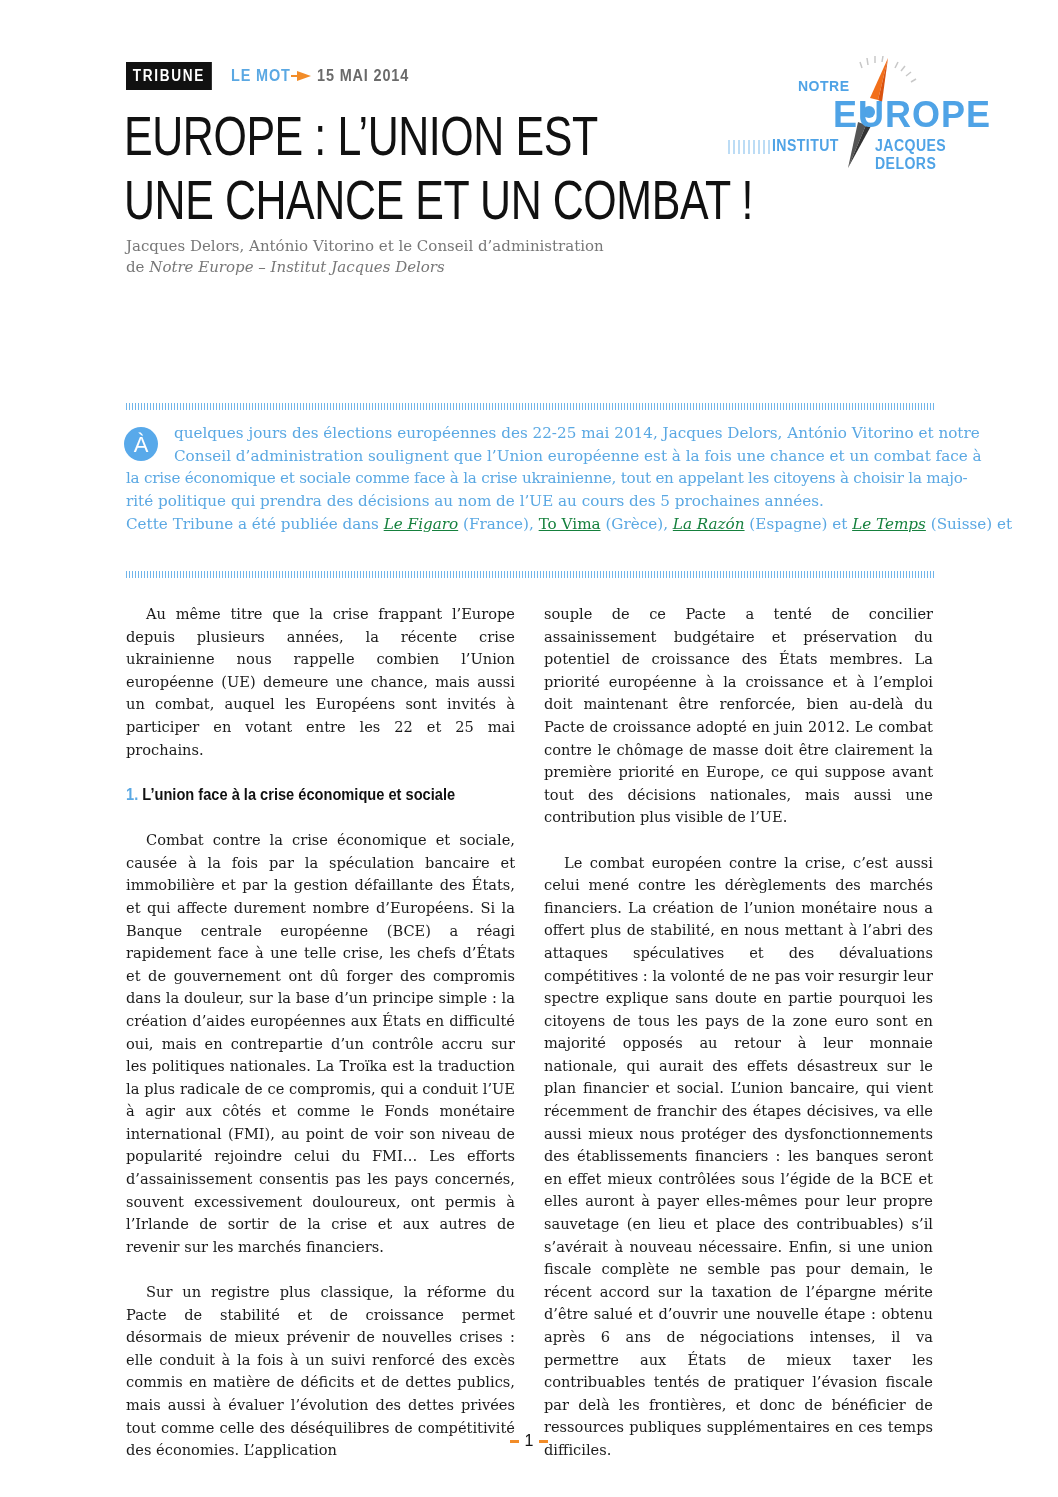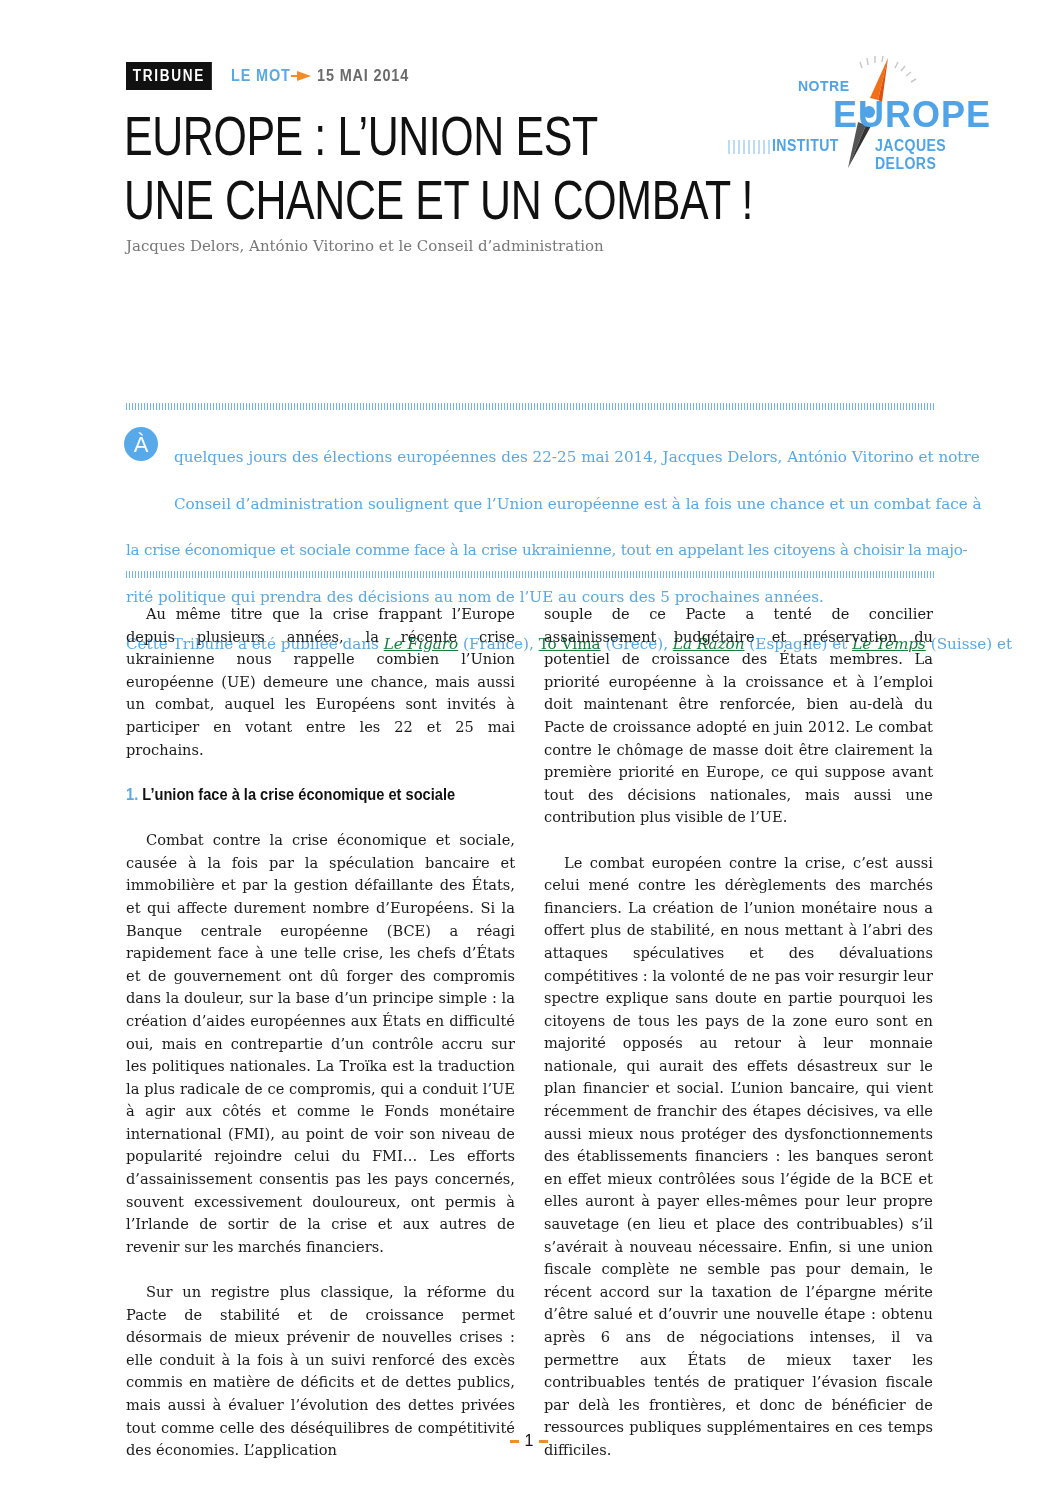--- a/index.html
+++ b/index.html
@@ -22,21 +22,21 @@
   .logo .notre { position: absolute; left: 78px; top: 26px; font-family: "Liberation Sans", sans-serif; font-weight: bold; font-size: 14px; color: #4fa3e6; letter-spacing: 0.5px; }
   .logo .europe { position: absolute; left: 73px; top: 42px; font-family: "Liberation Sans", sans-serif; font-weight: bold; font-size: 36px; color: #4fa3e6; letter-spacing: 1px; margin-left: 40px; }
   .logo .institut { position: absolute; left: 52px; top: 85px; font-family: "Liberation Sans", sans-serif; font-weight: bold; font-size: 16px; color: #4fa3e6; letter-spacing: 0.5px; transform: scaleX(0.88); transform-origin: left top; }
   .logo .delors { position: absolute; left: 155px; top: 85px; font-family: "Liberation Sans", sans-serif; font-weight: bold; font-size: 16px; color: #4fa3e6; letter-spacing: 0.5px; transform: scaleX(0.88); transform-origin: left top; }
   .logo .bars { position: absolute; left: 8px; top: 88px; width: 42px; height: 14px; background: repeating-linear-gradient(90deg, #bcdcf5 0 2px, transparent 2px 5px); }
 
   .dotline { left: 126px; width: 808px; height: 7px; background: repeating-linear-gradient(90deg, #6fb4ea 0 1px, transparent 1px 3px); }
 
   .intro { left: 126px; top: 422px; width: 808px; font-family: "DejaVu Serif", serif; font-size: 15.2px; line-height: 22.7px; color: #5aa8e3; text-align: justify; }
   .intro .first-line { padding-left: 48px; }
-  .intro .line { display: block; white-space: nowrap; margin-top: 24px; }
+  .intro .line { display: block; white-space: nowrap; }
   .intro a { color: #15803d; text-decoration: underline; }
   .intro a.it { font-style: italic; }
   .dropcap { left: 124px; top: 427px; width: 34px; height: 34px; border-radius: 50%; background: #58a9ea; color: #fff; font-family: "Liberation Sans", sans-serif; font-size: 22px; text-align: center; line-height: 36px; }
 
   .col { top: 603px; width: 389px; font-family: "DejaVu Serif", serif; font-size: 14.6px; line-height: 22.6px; color: #1a1a1a; text-align: justify; }
   .col p { margin: 0; text-indent: 20px; }
   .col p + p { margin-top: 22.6px; }
   .col .nopad { text-indent: 0; }
   .col h2 { margin: 22px 0 22px 0; font-family: "Liberation Sans", sans-serif; font-weight: bold; font-size: 17px; line-height: 24px; color: #111; transform: scaleX(0.86); transform-origin: left top; white-space: nowrap; }
   .col h2 .num { color: #5aa8e3; }
@@ -56,20 +56,21 @@
   <span class="tag-date">15 MAI 2014</span>
 </div>
 
 <h1 class="abs title" style="margin:0;">
   <span style="display:block;">EUROPE : L’UNION EST</span>
   <span style="display:block;">UNE CHANCE ET UN COMBAT !</span>
 </h1>
 
 <div class="abs authors">
   <div>Jacques Delors, António Vitorino et le Conseil d’administration</div>
+  <div><span>de </span><i>Notre Europe – Institut Jacques Delors</i></div>
 </div>
 
 <div class="abs logo">
   <svg width="290" height="120" style="position:absolute;left:0;top:0;">
     <g stroke="#c8c8c8" stroke-width="1.5">
       <line x1="140" y1="10" x2="142" y2="16"></line>
       <line x1="147" y1="6" x2="148" y2="13"></line>
       <line x1="155" y1="4" x2="155" y2="11"></line>
       <line x1="163" y1="4" x2="162" y2="10"></line>
       <line x1="178" y1="10" x2="175" y2="16"></line>

